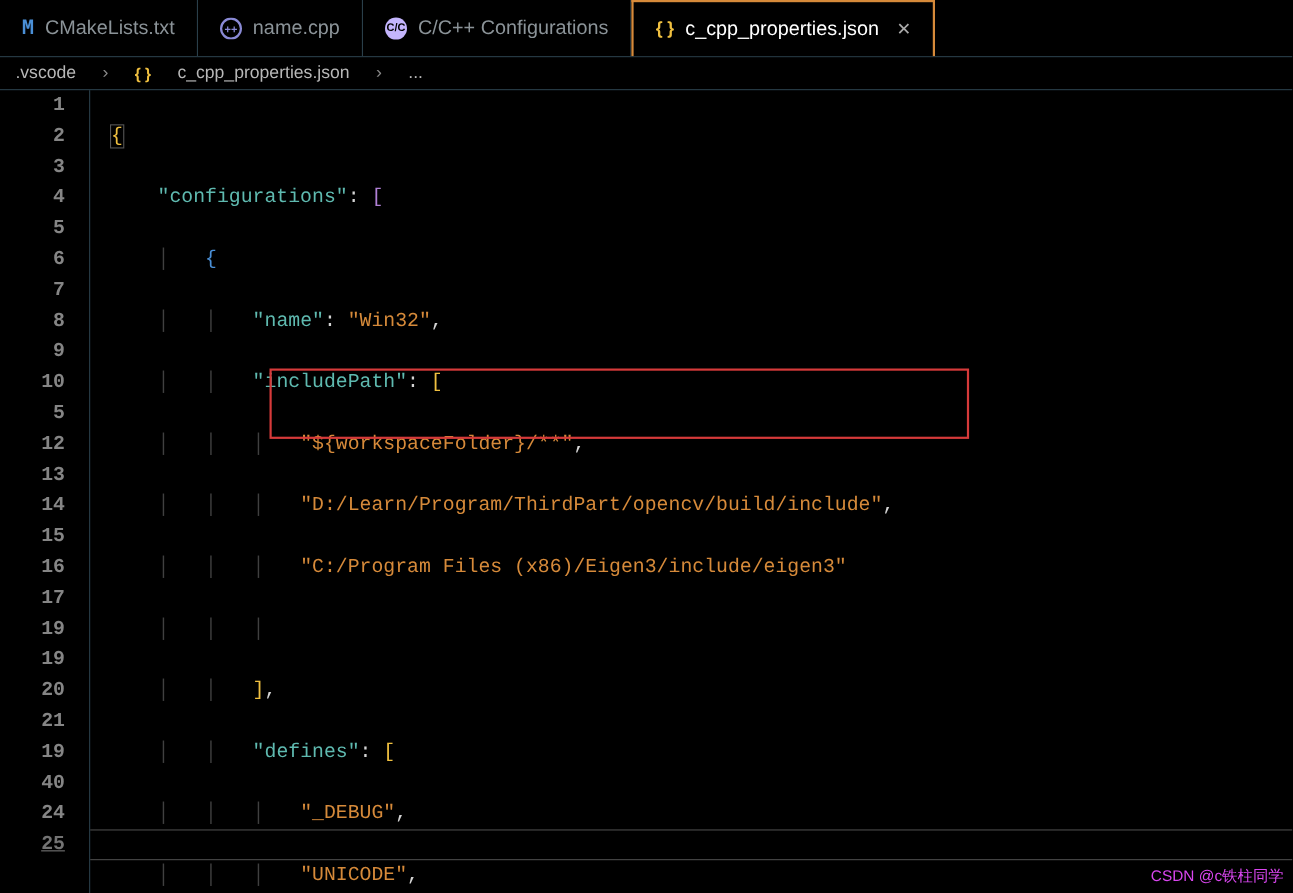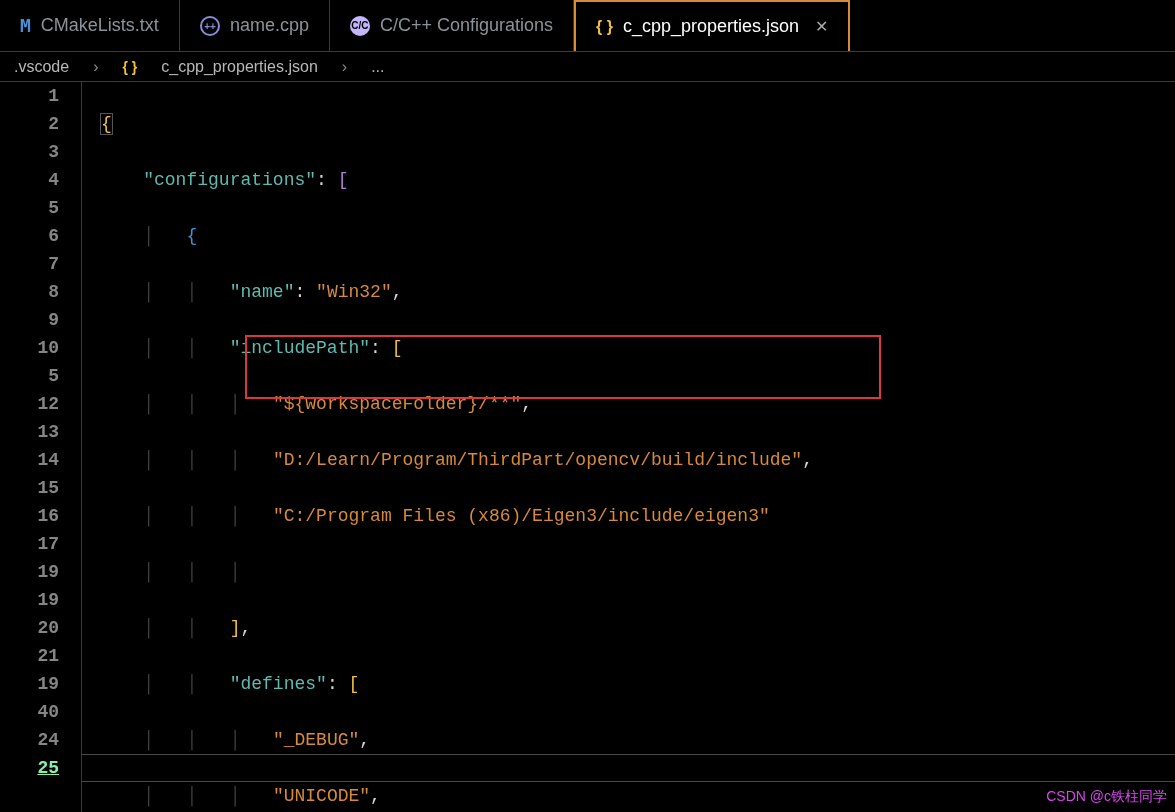--- a/index.html
+++ b/index.html
@@ -67,21 +67,21 @@
       width: 82px;
       text-align: right;
       padding-right: 22px;
       color: #858585;
       font-size: 18px;
       line-height: 28px;
       user-select: none;
       font-weight: bold;
       border-right: 1px solid #2a3f4a;
     }
-    .gutter .current { color: #86efac; text-decoration: underline; }
+    .gutter .current { color: #737373; text-decoration: underline; }
     .code {
       flex: 1;
       font-size: 18px;
       line-height: 28px;
       padding-left: 18px;
       white-space: pre;
       font-family: Consolas, 'Courier New', monospace;
       overflow: hidden;
     }
     .current-line-ind {

